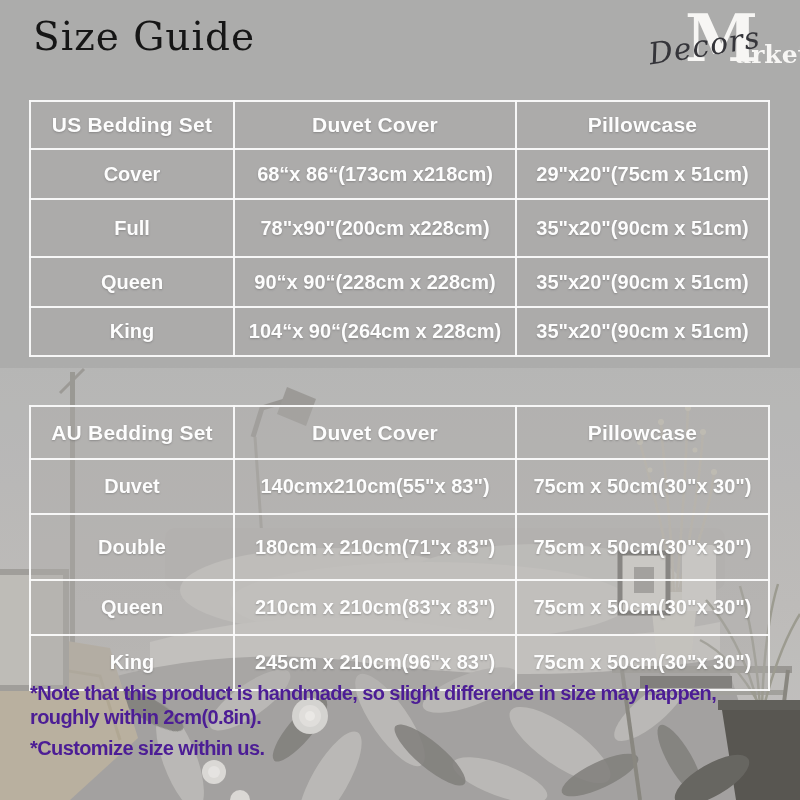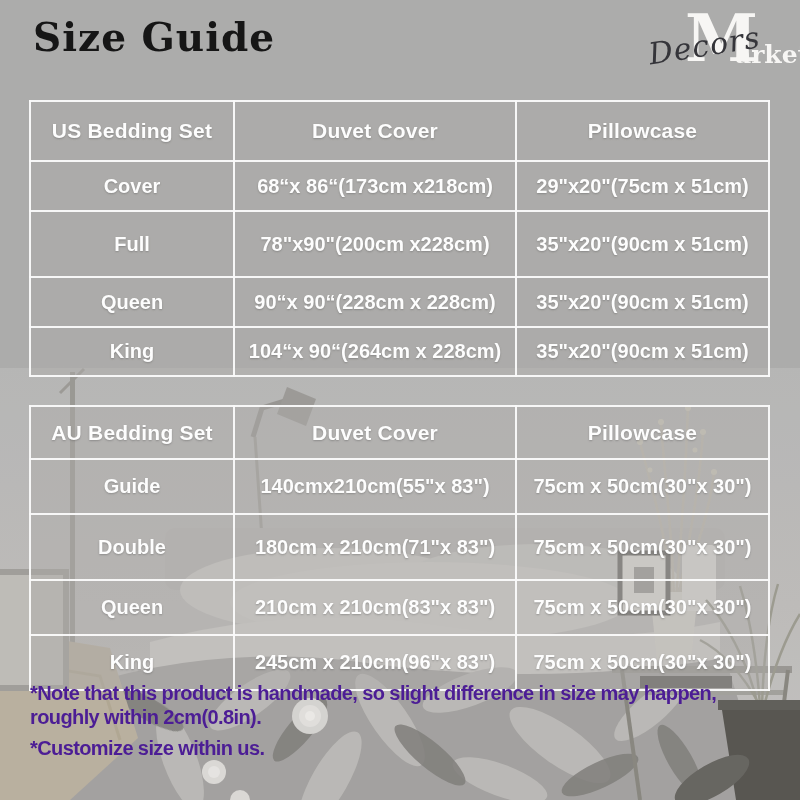--- a/index.html
+++ b/index.html
@@ -2,21 +2,21 @@
 <html><head>
 <meta charset="utf-8">
 <style>
   html,body{margin:0;padding:0;}
   body{width:800px;height:800px;overflow:hidden;position:relative;
        background:#acacab;font-family:"Liberation Sans",sans-serif;}
   .stage{position:absolute;inset:0;width:800px;height:800px;}
   .bg-svg{position:absolute;inset:0;z-index:0;}
 
   .page-title{position:absolute;left:33px;top:14px;z-index:3;margin:0;
-    font-family:"DejaVu Serif",serif;font-weight:700;font-size:39px;
+    font-family:"DejaVu Serif",serif;font-weight:400;font-size:39px;
     letter-spacing:1px;color:#161616;}
 
   .logo{position:absolute;left:640px;top:0;width:160px;height:100px;z-index:3;}
   .logo-m{position:absolute;left:45px;top:5px;font-family:"DejaVu Serif",serif;
     font-size:66px;font-weight:700;color:#f7f6f4;line-height:1;}
   .logo-rest{position:absolute;left:95px;top:40px;font-family:"DejaVu Serif",serif;
     font-size:25px;font-weight:700;color:#f7f6f4;}
   .logo-script{position:absolute;left:8px;top:25px;width:150px;
     font-family:"DejaVu Serif",serif;font-style:italic;font-size:30px;
     color:#35353a;transform:rotate(-9deg);letter-spacing:1px;}
@@ -160,31 +160,31 @@
     <span class="logo-script">Decors</span>
   </div>
 
   <table class="size" id="table-us">
     <colgroup>
         <col style="width:204px">
         <col style="width:282px">
         <col style="width:253px">
       </colgroup>
     <tbody>
-        <tr style="height:60px">
+        <tr style="height:48px">
       <th>US Bedding Set</th>
       <th>Duvet Cover</th>
       <th>Pillowcase</th>
     </tr>
     <tr style="height:50px">
       <td>Cover</td>
       <td>68“x 86“(173cm x218cm)</td>
       <td>29"x20"(75cm x 51cm)</td>
     </tr>
-    <tr style="height:66px">
+    <tr style="height:58px">
       <td>Full</td>
       <td>78"x90"(200cm x228cm)</td>
       <td>35"x20"(90cm x 51cm)</td>
     </tr>
     <tr style="height:50px">
       <td>Queen</td>
       <td>90“x 90“(228cm x 228cm)</td>
       <td>35"x20"(90cm x 51cm)</td>
     </tr>
     <tr style="height:49px">
@@ -201,21 +201,21 @@
         <col style="width:282px">
         <col style="width:253px">
       </colgroup>
     <tbody>
         <tr style="height:53px">
       <th>AU Bedding Set</th>
       <th>Duvet Cover</th>
       <th>Pillowcase</th>
     </tr>
     <tr style="height:55px">
-      <td>Guide</td>
+      <td>Duvet</td>
       <td>140cmx210cm(55"x 83")</td>
       <td>75cm x 50cm(30"x 30")</td>
     </tr>
     <tr style="height:66px">
       <td>Double</td>
       <td>180cm x 210cm(71"x 83")</td>
       <td>75cm x 50cm(30"x 30")</td>
     </tr>
     <tr style="height:55px">
       <td>Queen</td>

